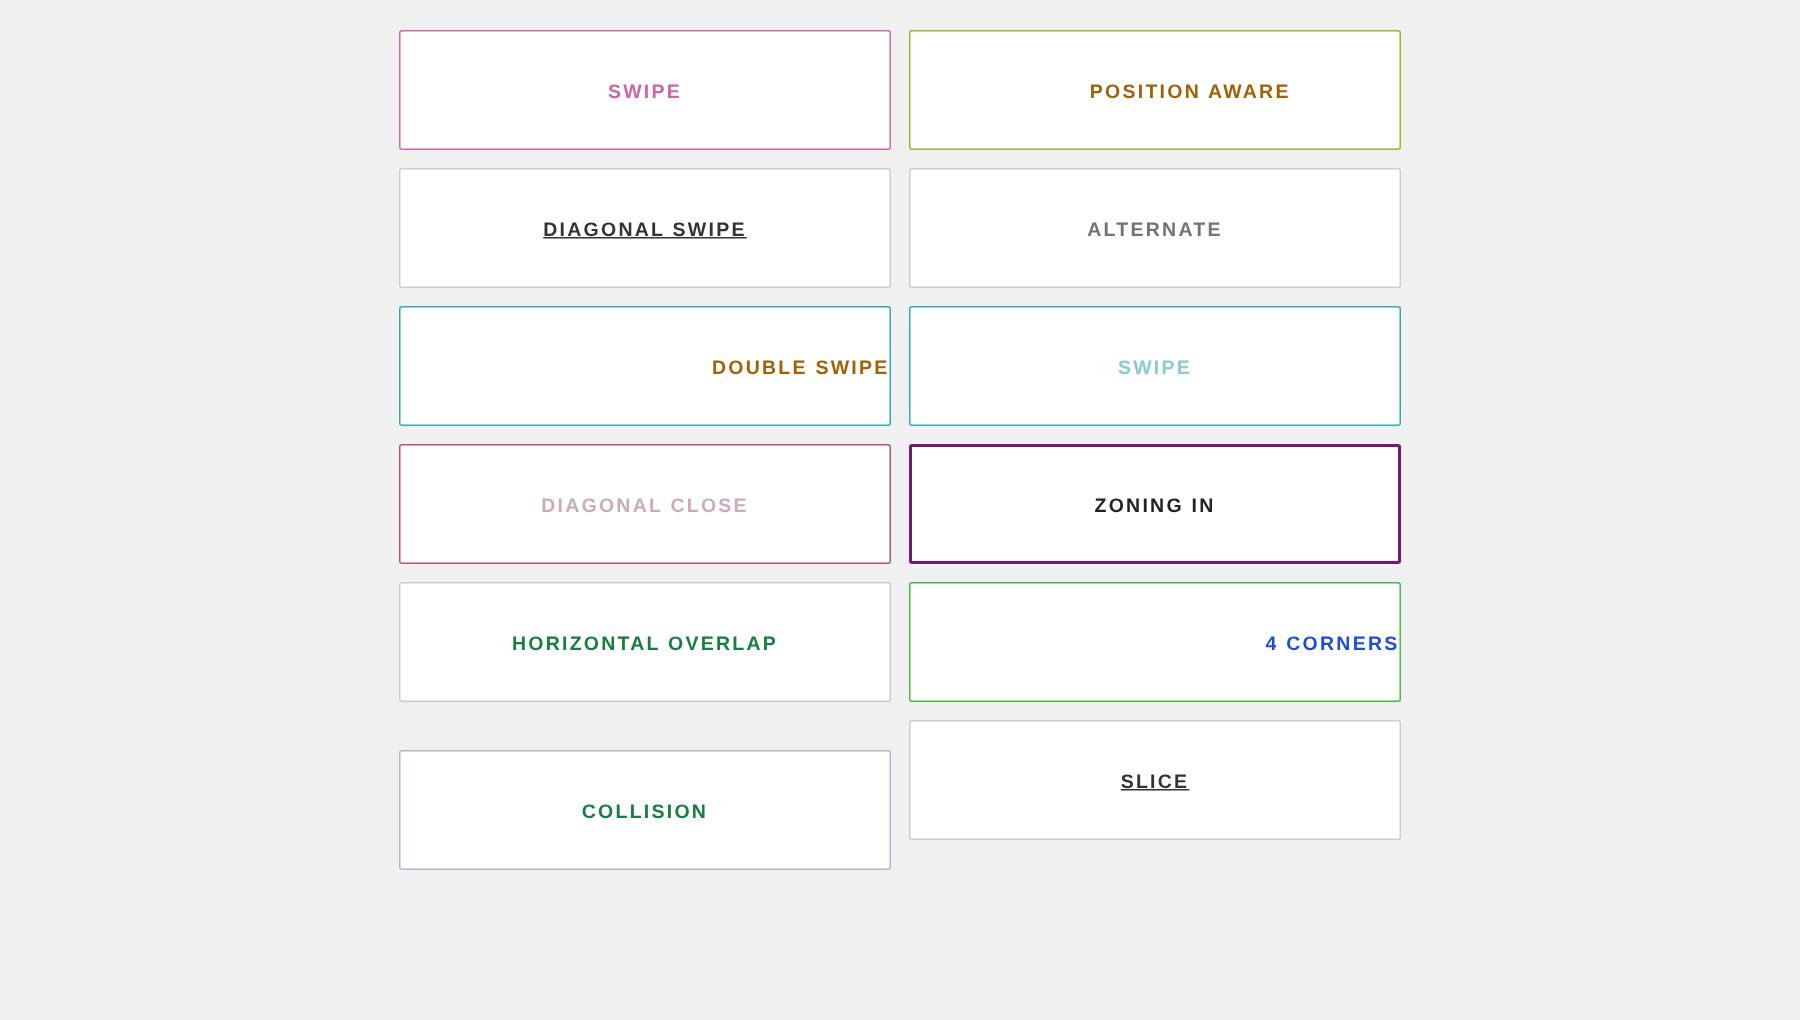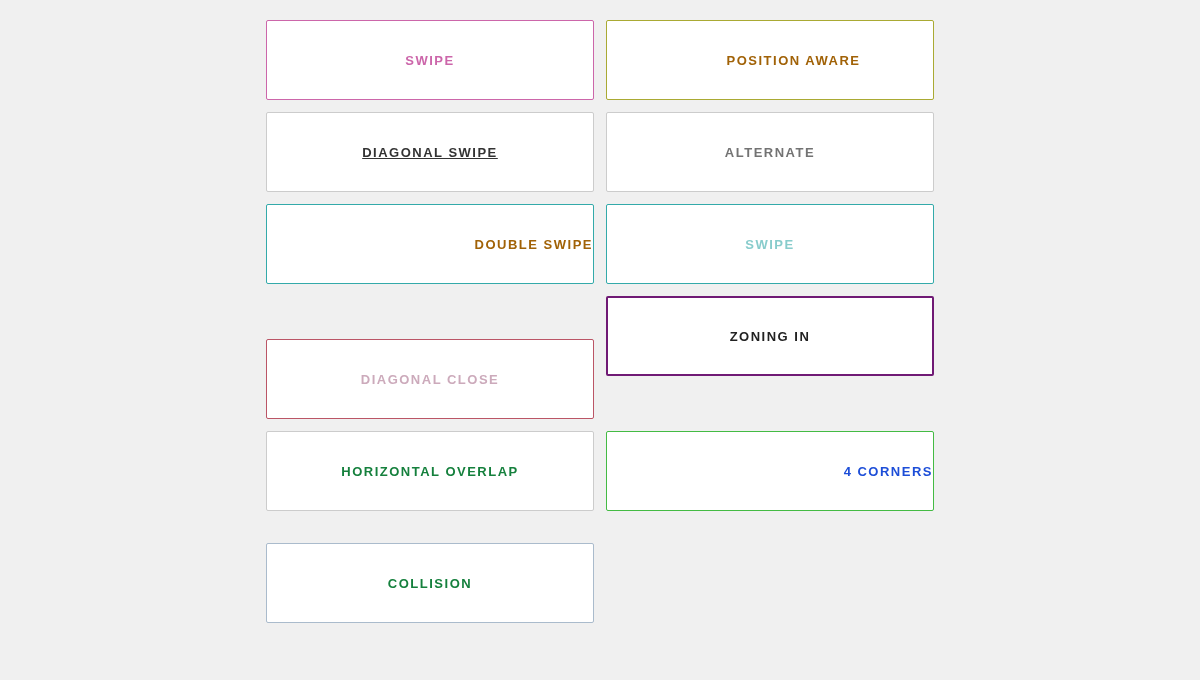--- a/index.html
+++ b/index.html
@@ -39,21 +39,21 @@
       font-weight: 600;
       letter-spacing: 1.5px;
       transition: background 0.2s;
     }
 
     
     .border-pink    { border: 1.5px solid #cc66aa; }
     .border-olive   { border: 1.5px solid #aaaa33; }
     .border-light   { border: 1.5px solid #cccccc; }
     .border-teal    { border: 1.5px solid #33aaaa; }
-    .border-rose    { border: 1.5px solid #bb5566; margin-top: 43px; }
+    .border-rose    { border: 1.5px solid #bb5566; }
     .border-black   { border: 2px solid #701a75; text-align: center; }
     .border-green   { border: 1.5px solid #44bb44; }
     .border-blue    { border: 1.5px solid #aabbcc; margin-top: 20px; }
 
     
     .text-pink    { color: #cc66aa; }
     .text-olive   { color: #a16207; padding-left: 47px; }
     .text-gray    { color: #737373; }
     .text-teal    { color: #a16207; justify-content: flex-end; }
     .text-dark    { color: #333333; text-decoration: underline; }
@@ -93,13 +93,16 @@
     </div>
     <div class="btn border-light text-lgray">
       <span>HORIZONTAL OVERLAP</span>
     </div>
     <div class="btn border-green text-green">
       <span>4 CORNERS</span>
     </div>
     <div class="btn border-blue text-lgray">
       <span>COLLISION</span>
     </div>
+    <div class="btn border-light text-dark">
+      <span>SLICE</span>
+    </div>
   </div>
 
 </body></html>

